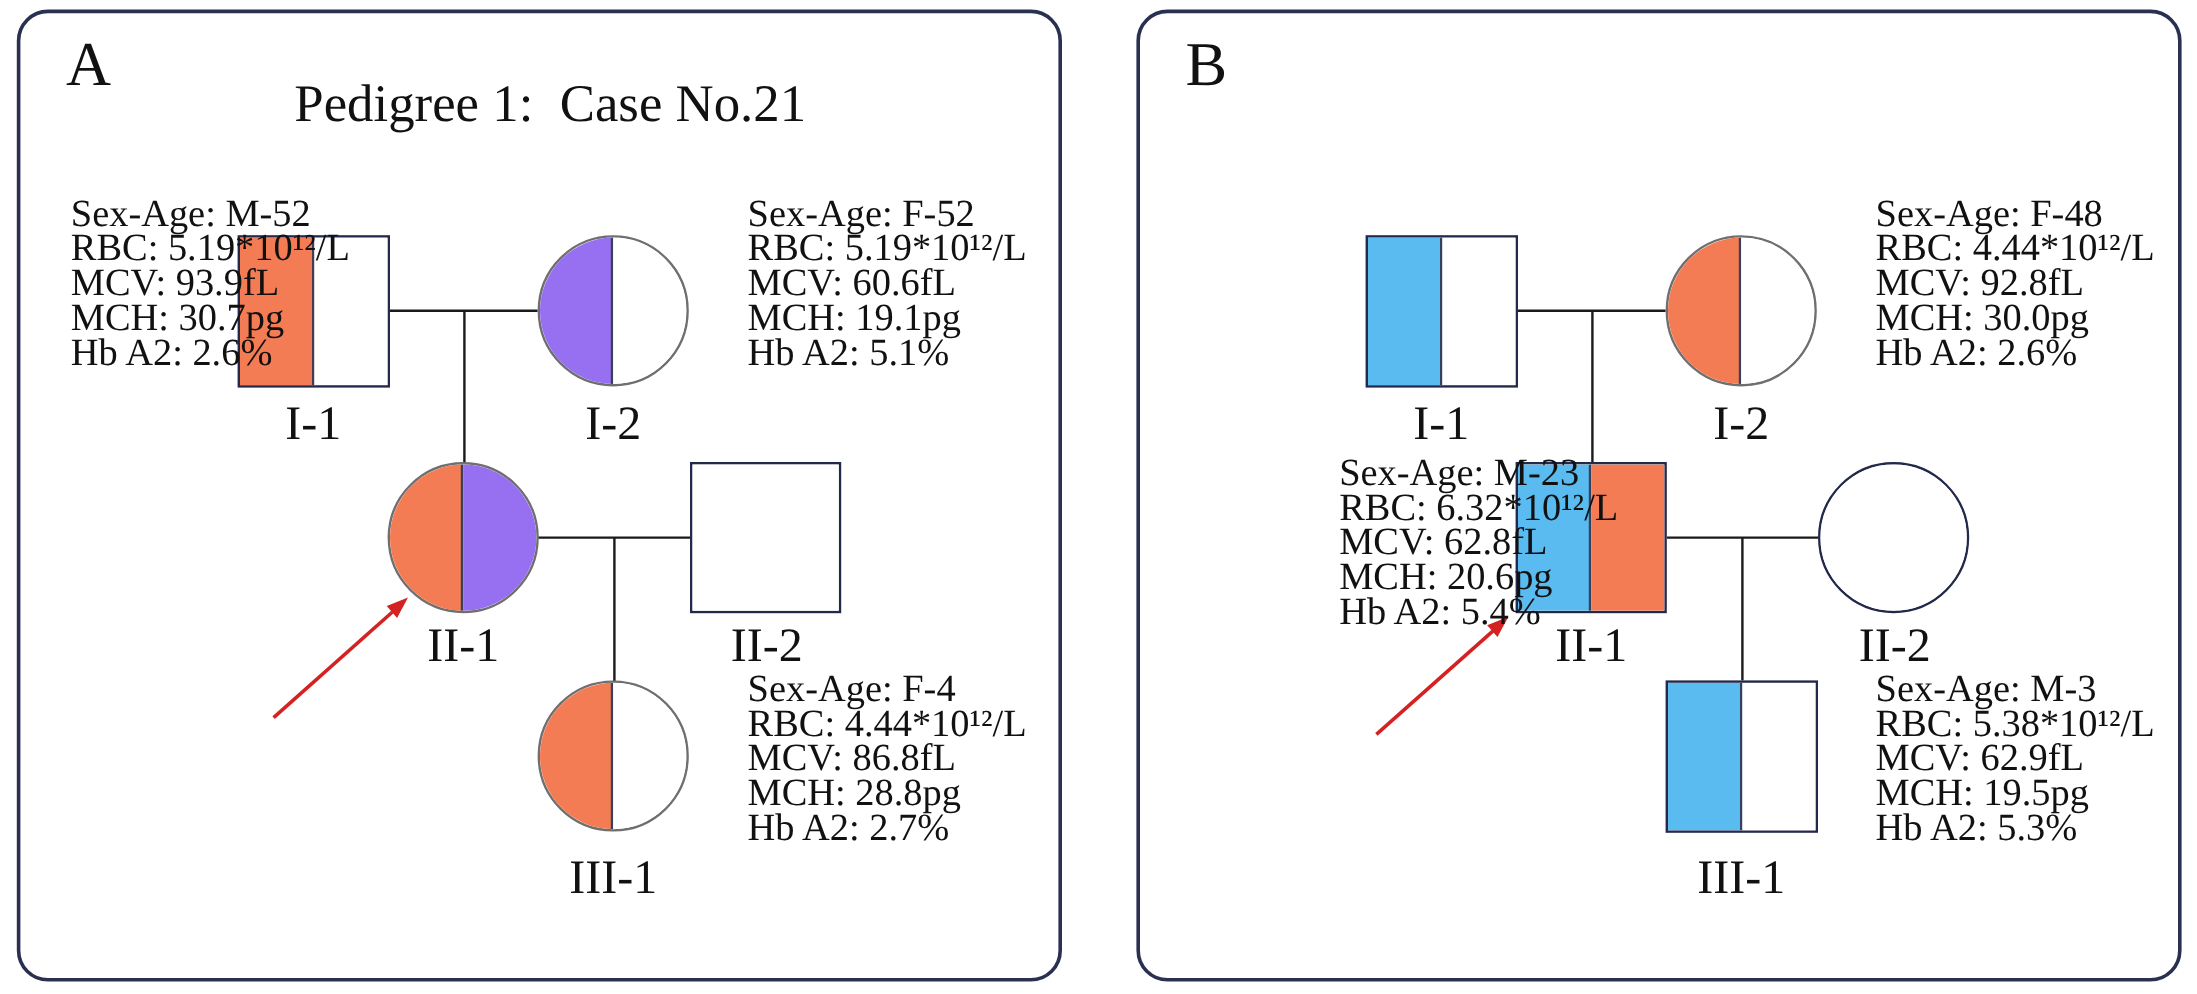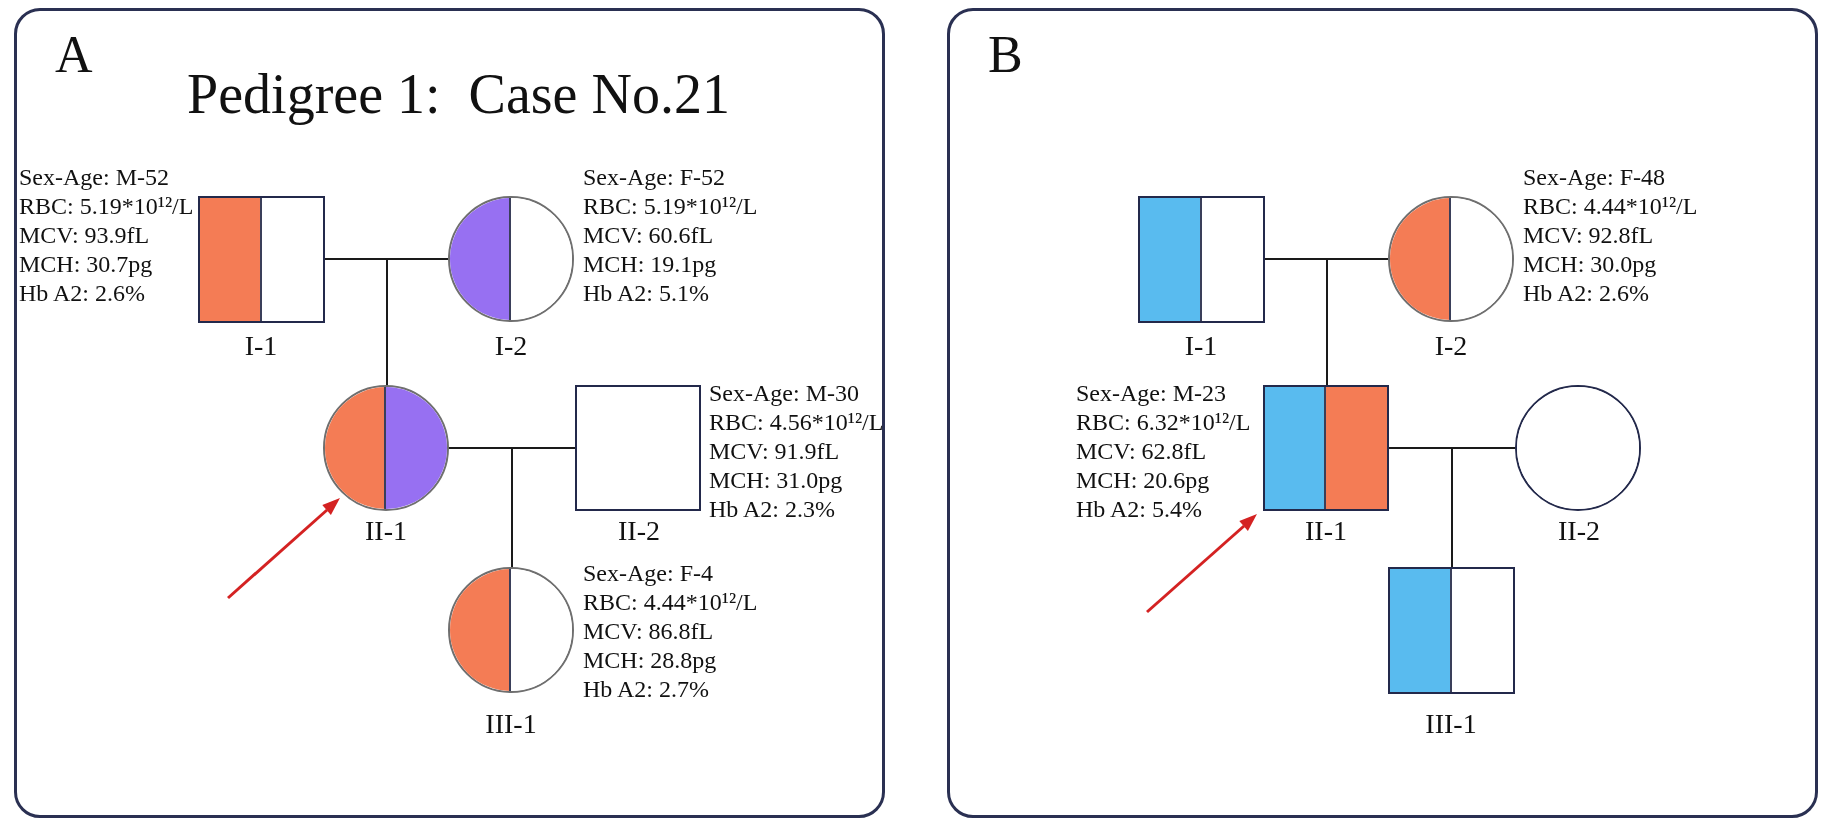--- a/index.html
+++ b/index.html
@@ -4,29 +4,29 @@
 <style>
   html,body{margin:0;padding:0;background:#ffffff;}
   .page{position:relative;width:1831px;height:828px;background:#ffffff;
         font-family:"Liberation Serif", "DejaVu Serif", serif;color:#111;overflow:hidden;}
   .panel{position:absolute;top:8px;width:871px;height:810px;background:#ffffff;
          border:3px solid #2A3052;border-radius:26px;box-sizing:border-box;}
   #panelA{left:14px;}
   #panelB{left:947px;}
   .corner{position:absolute;left:38px;top:18px;font-size:52px;line-height:1;}
   .ptitle{position:absolute;left:0;right:0;top:50px;text-align:center;
-          font-size:56px;line-height:1.2;white-space:pre;margin-left:18px;}
+          font-size:44px;line-height:1.2;white-space:pre;margin-left:18px;}
   .shape{position:absolute;display:flex;box-sizing:border-box;overflow:hidden;background:#fff;}
   .square{border:2.5px solid #23294B;}
   .circle{border:2px solid #6f6f6f;border-radius:50%;}
   .circle.dark{border:2.5px solid #23294B;}
   .half{width:50%;height:100%;}
   .half.l{border-right:2px solid #3A3F5A;box-sizing:border-box;}
-  .info{position:absolute;font-size:24px;line-height:29px;white-space:nowrap;}
-  .plabel{position:absolute;font-size:28px;line-height:1.1;transform:translateX(-50%);}
+  .info{position:absolute;font-size:32px;line-height:29px;white-space:nowrap;margin-left:40px;}
+  .plabel{position:absolute;font-size:40px;line-height:1.1;transform:translateX(-50%);}
   svg.connectors{position:absolute;left:0;top:0;pointer-events:none;}
 </style>
 </head>
 <body>
 
 <div class="page">
 
   <div class="panel" id="panelA">
     <svg class="connectors" width="871" height="810">
       <line x1="308" y1="248" x2="431" y2="248" stroke-width="2" stroke="#1A1A1A"></line>
@@ -68,27 +68,20 @@
 
     <div class="shape circle" style="left:306px;top:374px;width:126px;height:126px">
       <div class="half l" style="background-color: rgb(244, 124, 85);"></div>
       <div class="half" style="background-color: rgb(151, 112, 242);"></div>
     </div>
     <div class="plabel" style="left:369px;top:505px">II-1</div>
 
     <div class="shape square" style="left:558px;top:374px;width:126px;height:126px">
       <div class="half" style="background-color: rgb(255, 255, 255);"></div>
       <div class="half" style="background-color: rgb(255, 255, 255);"></div>
-    </div>
-    <div class="info" style="left:692px;top:368px">
-      <div>Sex-Age: M-30</div>
-      <div>RBC: 4.56*10¹²/L</div>
-      <div>MCV: 91.9fL</div>
-      <div>MCH: 31.0pg</div>
-      <div>Hb A2: 2.3%</div>
     </div>
     <div class="plabel" style="left:622px;top:505px">II-2</div>
 
     <div class="shape circle" style="left:431px;top:556px;width:126px;height:126px">
       <div class="half l" style="background-color: rgb(244, 124, 85);"></div>
       <div class="half" style="background-color: rgb(255, 255, 255);"></div>
     </div>
     <div class="info" style="left:566px;top:548px">
       <div>Sex-Age: F-4</div>
       <div>RBC: 4.44*10¹²/L</div>
@@ -146,16 +139,23 @@
     <div class="shape circle dark" style="left:565px;top:374px;width:126px;height:126px">
       <div class="half" style="background-color: rgb(255, 255, 255);"></div>
       <div class="half" style="background-color: rgb(255, 255, 255);"></div>
     </div>
     <div class="plabel" style="left:629px;top:505px">II-2</div>
 
     <div class="shape square" style="left:438px;top:556px;width:127px;height:127px">
       <div class="half l" style="background-color: rgb(89, 187, 239);"></div>
       <div class="half" style="background-color: rgb(255, 255, 255);"></div>
     </div>
+    <div class="info" style="left:573px;top:548px">
+      <div>Sex-Age: M-3</div>
+      <div>RBC: 5.38*10¹²/L</div>
+      <div>MCV: 62.9fL</div>
+      <div>MCH: 19.5pg</div>
+      <div>Hb A2: 5.3%</div>
+    </div>
     <div class="plabel" style="left:501px;top:698px">III-1</div>
   </div>
 
 </div>
 
 </body></html>

